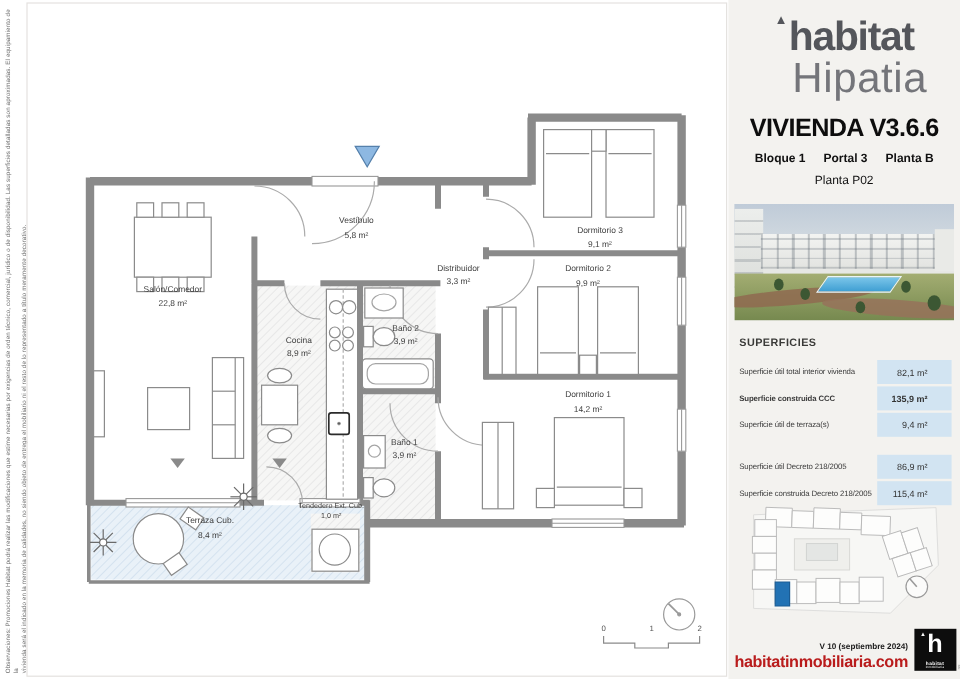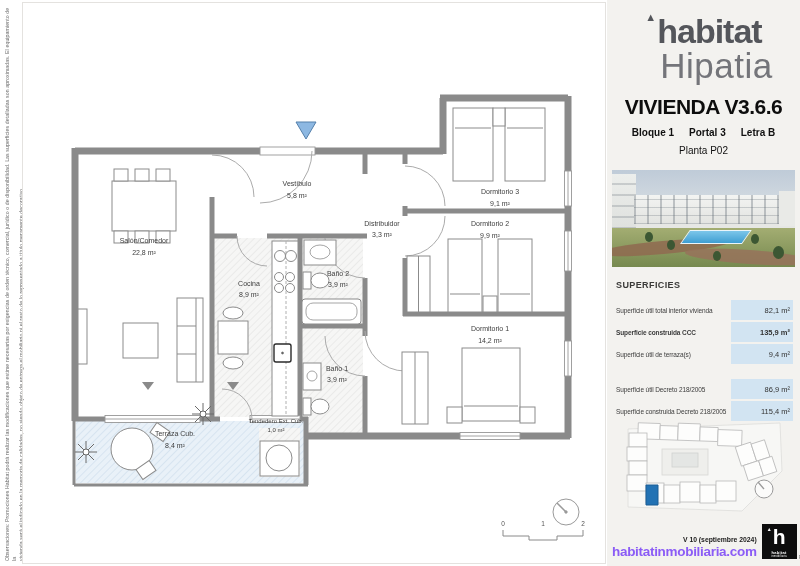--- a/index.html
+++ b/index.html
@@ -44,30 +44,30 @@
       background:linear-gradient(#7cc6ea,#3e9ed2);transform:skewX(-35deg);
       border:1px solid #eaf5fa;}
   .r-tree{position:absolute;width:8px;height:10px;background:#3c5733;border-radius:50%;}
   
   .surf{position:absolute;left:9px;right:7px;top:280px;}
   .surf-title{font-size:9px;font-weight:700;color:#3a3a38;letter-spacing:.4px;margin-bottom:10px;}
   .srow{display:flex;align-items:center;margin-bottom:2px;height:20px;}
   .srow .lbl{flex:1;font-size:6.5px;color:#3c3c3c;white-space:nowrap;letter-spacing:-.1px;}
   .srow .val{width:62px;height:20px;background:#d2e4f2;box-sizing:border-box;
              display:flex;align-items:center;justify-content:flex-end;
-             padding-right:3px;font-size:7.5px;color:#333;}
+             padding-right:20px;font-size:7.5px;color:#333;}
   .srow.bold .lbl,.srow.bold .val{font-weight:700;}
   .sgap{height:13px;}
   
   .siteplan{position:absolute;left:15px;top:419px;width:164px;height:100px;}
   
   .pfooter{position:absolute;left:5px;right:6px;bottom:7px;display:flex;align-items:flex-end;}
   .pfooter .txt{flex:1;text-align:right;padding-right:5px;}
   .pfooter .version{font-size:6.8px;font-weight:700;color:#1a1a1a;margin-bottom:1px;}
-  .pfooter .site{font-size:13.5px;font-weight:700;color:#8b5cf6;letter-spacing:-.3px;white-space:nowrap;}
+  .pfooter .site{font-size:13.5px;font-weight:700;color:#b91c1c;letter-spacing:-.3px;white-space:nowrap;}
   .hlogo{width:35px;height:35px;background:#0d0d0d;position:relative;flex:0 0 auto;}
   .hlogo .tri{position:absolute;left:5px;top:2px;color:#fff;font-size:5px;}
   .hlogo .h{position:absolute;left:0;right:0;top:1px;text-align:center;color:#fff;
             font-size:21px;font-weight:700;line-height:24px;}
   .hlogo .cap{position:absolute;left:0;right:0;bottom:4px;text-align:center;color:#fff;
               font-size:4px;font-weight:700;letter-spacing:.3px;line-height:4px;}
   .hlogo .cap2{position:absolute;left:0;right:0;bottom:1px;text-align:center;color:#fff;
                font-size:2.6px;letter-spacing:.2px;line-height:3px;}
   .pageno{font-size:5px;color:#7a7a7a;margin-left:2px;}
 </style>
@@ -330,21 +330,21 @@
       <div>
         <span class="tri">▲</span><span class="name">habitat</span>
       </div>
       <div class="sub">Hipatia</div>
     </div>
 
     <div class="unit-title">VIVIENDA V3.6.6</div>
     <div class="unit-details">
       <span>Bloque 1</span>
       <span>Portal 3</span>
-      <span>Letra B</span>
+      <span>Planta B</span>
     </div>
     <div class="unit-floor">Planta P02</div>
 
     <div class="render">
       <div class="r-b-left"></div>
       <div class="r-b-row"></div>
       <div class="r-b-right"></div>
       <div class="r-ground"></div>
       <div class="r-path1"></div>
       <div class="r-path2"></div>

